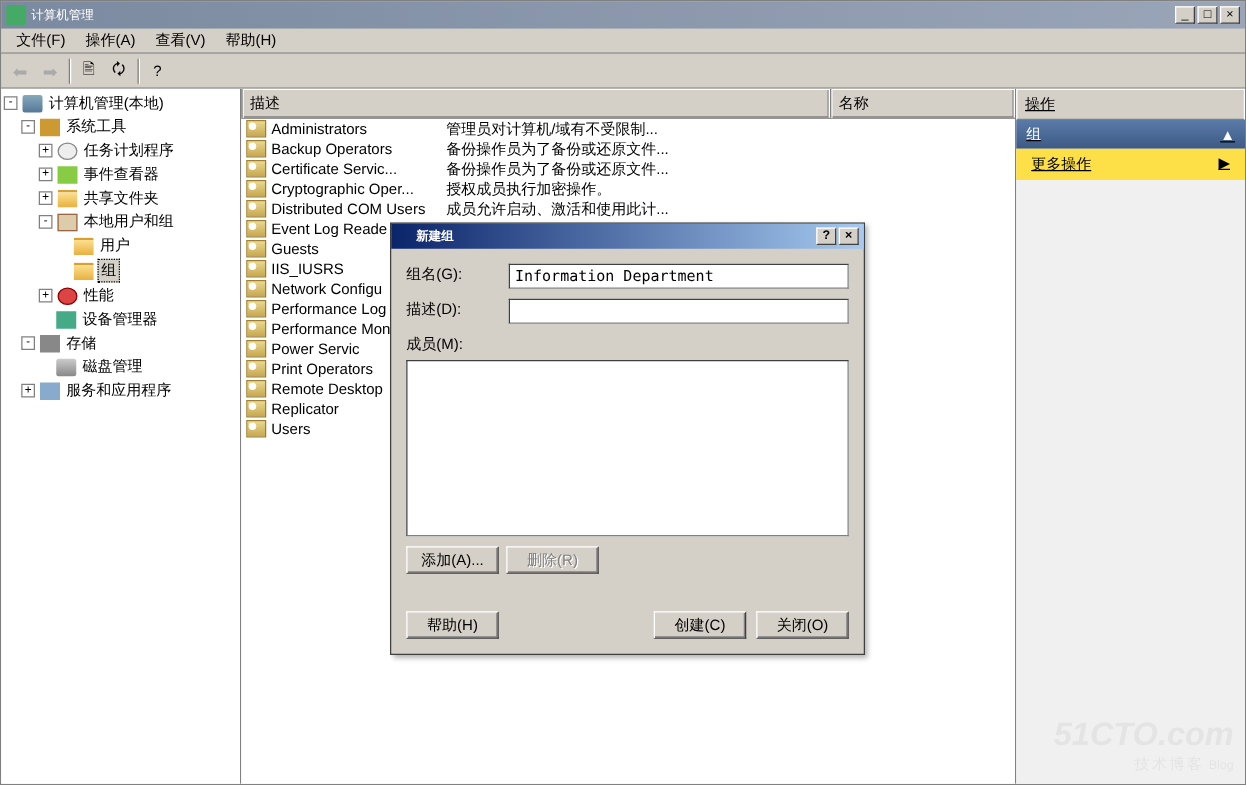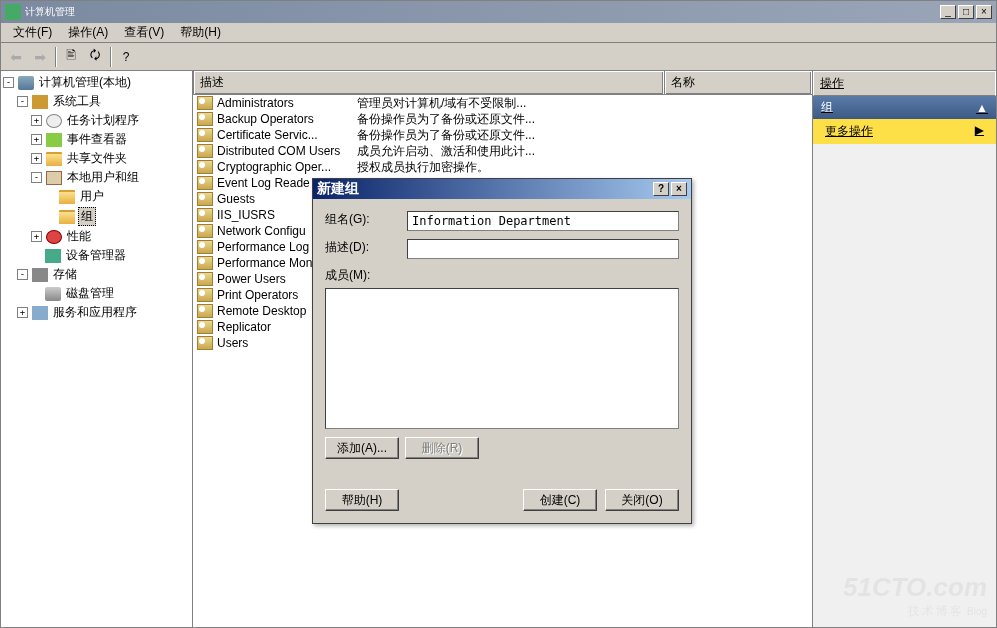--- a/index.html
+++ b/index.html
@@ -59,21 +59,21 @@
 
 
 .actions-panel { width: 183px; background: #f0f0f0; display: flex; flex-direction: column; text-decoration: underline; }
 .actions-header { background: #d4d0c8; padding: 3px 6px; border: 1px solid #fff; border-bottom: 1px solid #808080; }
 .actions-sect { background: linear-gradient(#5a7aa8, #3d5a85); color: #fff; padding: 3px 8px; display: flex; justify-content: space-between; align-items: center; }
 .actions-item { padding: 4px 12px; cursor: pointer; display: flex; justify-content: space-between; background: #fde047; }
 
 
 .dialog { position: absolute; left: 312px; top: 178px; width: 380px; height: 346px; background: #d4d0c8; border: 1px solid #404040; box-shadow: 2px 2px 4px rgba(0,0,0,0.3); display: flex; flex-direction: column; }
 .dlg-title { background: linear-gradient(to right, #0a246a, #a6caf0); color: #fff; height: 20px; display: flex; align-items: center; padding: 0 4px; }
-.dlg-title-text { flex: 1; font-weight: bold; font-size: 14px; }
+.dlg-title-text { flex: 1; font-weight: bold; font-size: 10px; margin-left: 16px; }
 .dlg-title-btn { width: 16px; height: 14px; background: #d4d0c8; border: 1px solid #fff; border-right-color: #404040; border-bottom-color: #404040; margin-left: 2px; font-size: 10px; text-align: center; line-height: 12px; cursor: pointer; color: #000; font-weight: bold; font-family: Arial; }
 .dlg-body { flex: 1; padding: 12px; display: flex; flex-direction: column; }
 .dlg-row { display: flex; margin-bottom: 8px; }
 .dlg-label { width: 82px; }
 .dlg-input { flex: 1; border: 1px solid #808080; border-top-color: #404040; border-left-color: #404040; background: #fff; padding: 2px 4px; height: 20px; font-family: "宋体", monospace; }
 .dlg-members { flex: 1; border: 1px solid #808080; border-top-color: #404040; border-left-color: #404040; background: #fff; margin-bottom: 8px; }
 .dlg-btn-row { display: flex; gap: 6px; margin-bottom: 8px; }
 .dlg-footer { display: flex; justify-content: space-between; padding: 10px 12px 12px; }
 .dlg-footer-right { display: flex; gap: 8px; }
 .btn { min-width: 74px; height: 22px; background: #d4d0c8; border: 1px solid #404040; border-top-color: #fff; border-left-color: #fff; box-shadow: inset -1px -1px 0 #808080; cursor: pointer; font-size: 12px; padding: 0 6px; }
@@ -221,30 +221,30 @@
             <span class="list-row-name">Backup Operators</span>
             <span class="list-row-desc">备份操作员为了备份或还原文件...</span>
           </div>
           <div class="list-row">
             <span class="list-row-icon"></span>
             <span class="list-row-name">Certificate Servic...</span>
             <span class="list-row-desc">备份操作员为了备份或还原文件...</span>
           </div>
           <div class="list-row">
             <span class="list-row-icon"></span>
+            <span class="list-row-name">Cryptographic Oper...</span>
+            <span class="list-row-desc">授权成员执行加密操作。</span>
+          </div>
+          <div class="list-row">
+            <span class="list-row-icon"></span>
             <span class="list-row-name">Distributed COM Users</span>
             <span class="list-row-desc">成员允许启动、激活和使用此计...</span>
           </div>
           <div class="list-row">
             <span class="list-row-icon"></span>
-            <span class="list-row-name">Cryptographic Oper...</span>
-            <span class="list-row-desc">授权成员执行加密操作。</span>
-          </div>
-          <div class="list-row">
-            <span class="list-row-icon"></span>
             <span class="list-row-name">Event Log Reade</span>
             <span class="list-row-desc"></span>
           </div>
           <div class="list-row">
             <span class="list-row-icon"></span>
             <span class="list-row-name">Guests</span>
             <span class="list-row-desc"></span>
           </div>
           <div class="list-row">
             <span class="list-row-icon"></span>
@@ -261,21 +261,21 @@
             <span class="list-row-name">Performance Log</span>
             <span class="list-row-desc"></span>
           </div>
           <div class="list-row">
             <span class="list-row-icon"></span>
             <span class="list-row-name">Performance Mon</span>
             <span class="list-row-desc"></span>
           </div>
           <div class="list-row">
             <span class="list-row-icon"></span>
-            <span class="list-row-name">Power Users</span>
+            <span class="list-row-name">Power Servic</span>
             <span class="list-row-desc"></span>
           </div>
           <div class="list-row">
             <span class="list-row-icon"></span>
             <span class="list-row-name">Print Operators</span>
             <span class="list-row-desc"></span>
           </div>
           <div class="list-row">
             <span class="list-row-icon"></span>
             <span class="list-row-name">Remote Desktop</span>

